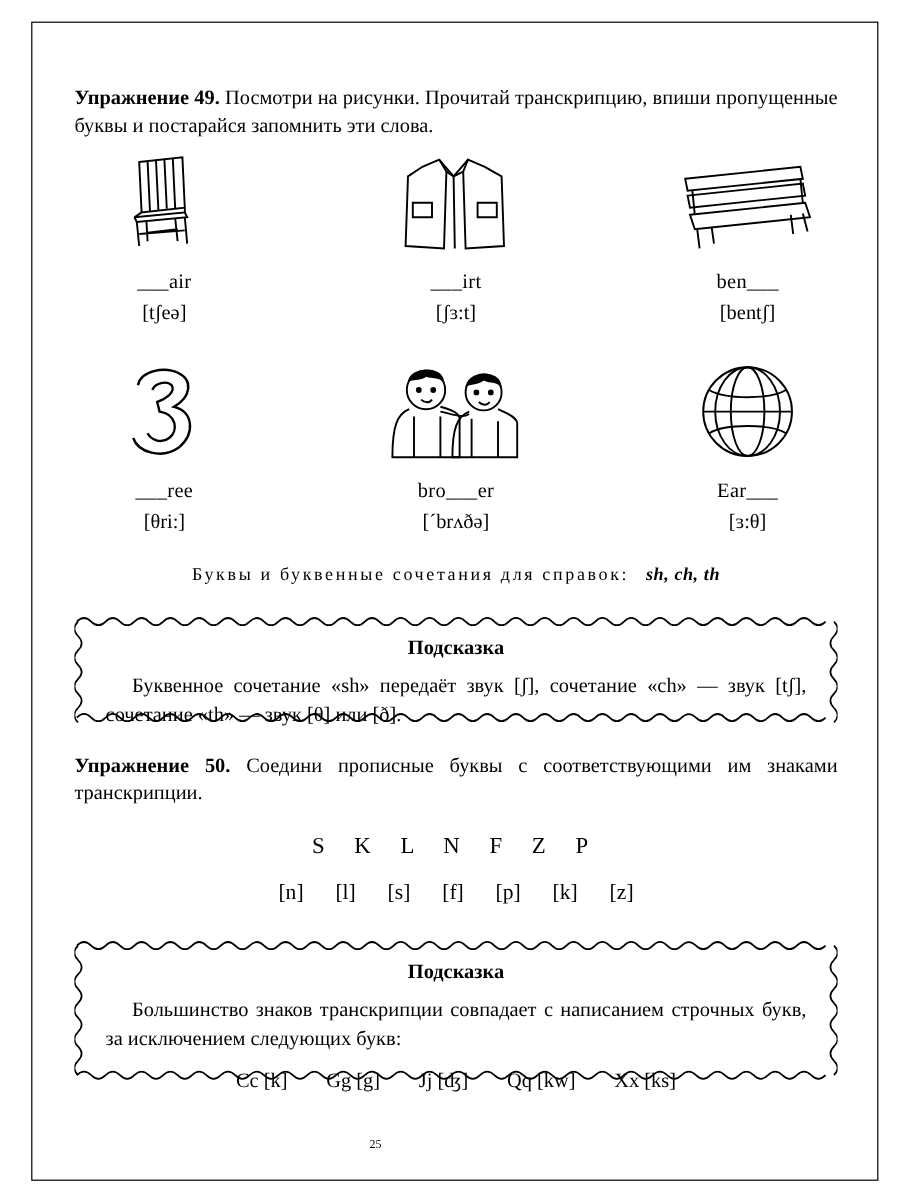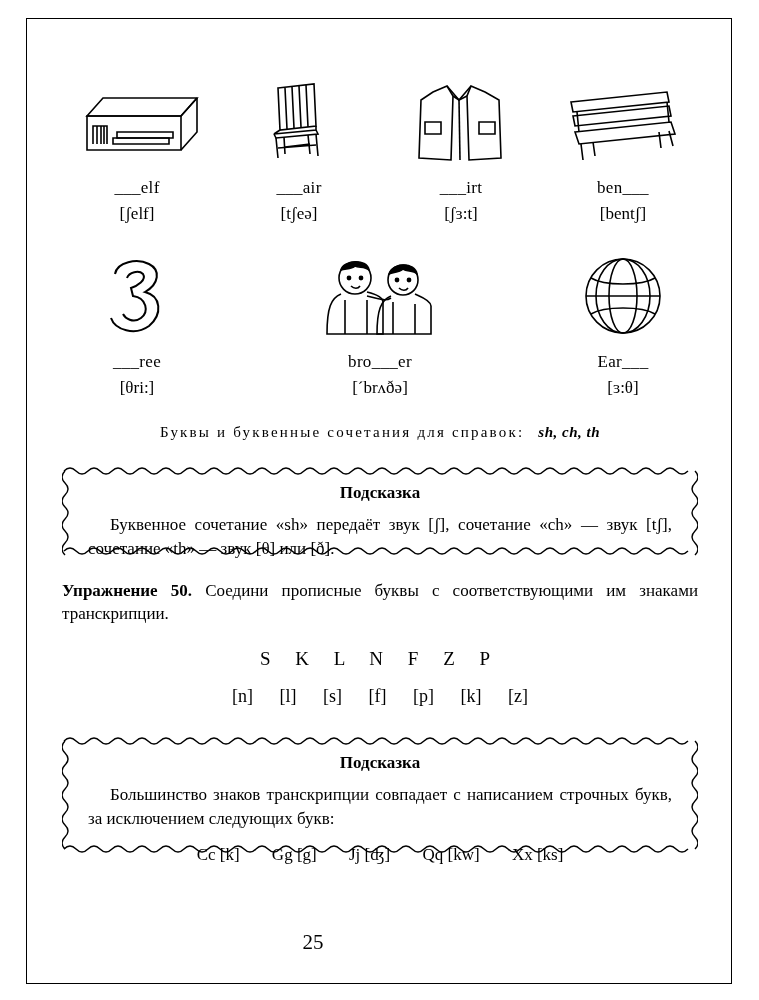--- a/index.html
+++ b/index.html
@@ -132,56 +132,39 @@
   .tip-list {
     text-align: center;
     font-size: 17px;
     margin-top: 14px;
   }
   .tip-list span { margin: 0 14px; }
 
   .page-num {
     position: absolute;
     left: 0;
-    top: 930px;
+    top: 949px;
     width: 626px;
     text-align: center;
-    font-size: 21px;
+    font-size: 10px;
   }
   svg { display: block; }
 </style>
 </head>
 <body>
 
 <div class="page">
   <div class="border-frame"></div>
 
   <div class="content">
 
+    <p class="ex-head"><span class="lead">Упражнение 49.</span><span> Посмотри на рисунки. Прочитай транскрипцию, впиши пропущенные буквы и постарайся запомнить эти слова.</span></p>
 
     <div class="pic-row">
 
-      <div class="pic-cell">
-        <div class="art">
-          <svg width="128" height="76" viewBox="0 0 128 76">
-            <g fill="none" stroke="#000" stroke-width="1.6">
-              <path d="M14 30 L30 12 L124 12 L108 30 Z"></path>
-              <path d="M14 30 L14 64 L108 64 L108 30 Z"></path>
-              <path d="M108 64 L124 46 L124 12"></path>
-              <path d="M108 30 L124 12"></path>
-              <path d="M20 58 L20 40 L34 40 L34 58"></path>
-              <path d="M24 58 L24 40 M28 58 L28 40 M31 58 L31 40"></path>
-              <path d="M40 58 L96 58 L96 52 L40 52 Z"></path>
-              <path d="M44 52 L100 52 L100 46 L44 46 Z"></path>
-            </g>
-          </svg>
-        </div>
-        <div class="word">___elf</div>
-        <div class="trans">[ʃelf]</div>
-      </div>
 
       <div class="pic-cell">
         <div class="art">
           <svg width="90" height="80" viewBox="0 0 90 80">
             <g fill="none" stroke="#000" stroke-width="1.6">
               <path d="M24 6 L60 2 L62 44 L26 48 Z"></path>
               <path d="M31 6 L33 47 M38 5 L40 46 M45 4 L47 45 M52 3 L54 45"></path>
               <path d="M26 48 L20 52 L62 48 L62 44"></path>
               <path d="M20 52 L22 56 L64 52 L62 48"></path>
               <path d="M22 56 L24 76 M30 55 L31 72 M62 52 L64 74 M54 53 L56 72"></path>

